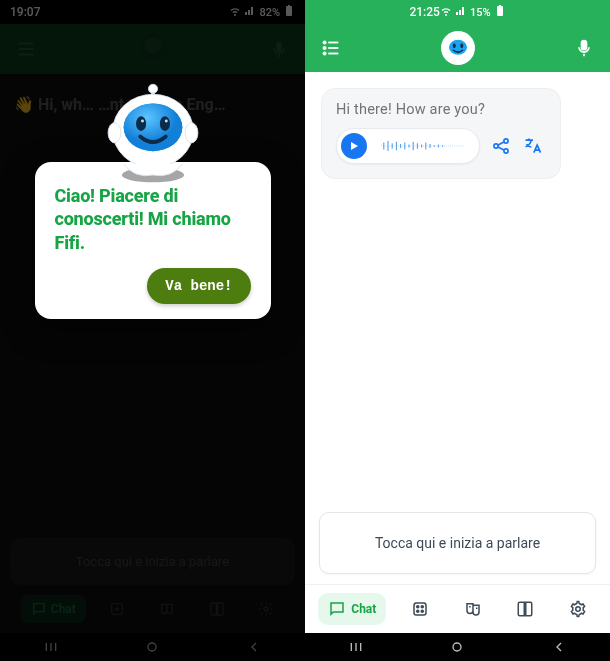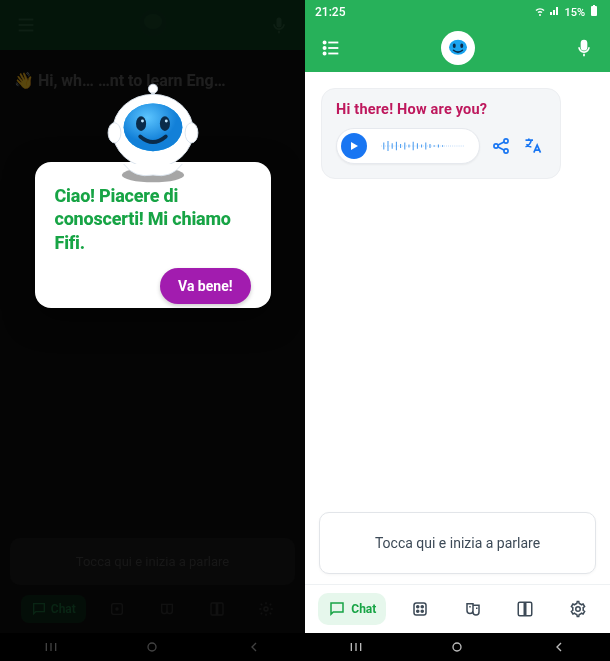--- a/index.html
+++ b/index.html
@@ -17,52 +17,74 @@
   .left .body-bg { flex: 1; background: #111; position: relative; z-index:1; padding: 14px; }
   .left .msg-faded { color: #5a5a5a; font-size: 16px; font-weight: 700; line-height: 1.4; margin-top: 6px; }
   .left .bottom-area { position: absolute; left:0; right:0; bottom: 28px; padding: 0 10px; z-index:1;}
   .left .input-pill-dim { background: #1a1a1a; border-radius: 10px; padding: 16px; text-align: center; color: #444; font-size: 13px; }
   .left .tabbar-dim { display:flex; justify-content:space-around; align-items:center; padding:10px 4px; color:#333;}
   .left .tabbar-dim .tab { display:flex; align-items:center; gap:4px; font-size:12px; font-weight:600; border-radius:8px; padding:6px 10px; }
   .left .tabbar-dim .tab.active { background:#0d2a18; color:#1a6b3a;}
   .navbar { height: 28px; background:#000; display:flex; align-items:center; justify-content:space-around; color:#888;}
   .navbar .nb { width:18px; height:18px; display:flex; align-items:center; justify-content:center;}
   
-  .modal { position: absolute; z-index: 5; left: 50%; top: 162px; transform: translateX(-50%); width: 236px; background: #fff; border-radius: 16px; padding: 22px 20px 4px 20px; box-shadow: 0 10px 30px rgba(0,0,0,0.5); }
+  .modal { position: absolute; z-index: 5; left: 50%; top: 162px; transform: translateX(-50%); width: 236px; background: #fff; border-radius: 16px; padding: 22px 20px 15px 20px; box-shadow: 0 10px 30px rgba(0,0,0,0.5); }
   .modal h2 { color: #17a445; font-size: 18px; font-weight: 800; line-height: 1.3; margin-bottom: 14px; letter-spacing: -0.2px; }
   .modal p { color: #1954c4; font-size: 12.5px; font-weight: 600; line-height: 1.55; margin-bottom: 12px; }
   .modal .btn-row { display:flex; justify-content:flex-end; margin-top: 4px;}
-  .modal button { background:#a21caf; color:#fff; border:none; border-radius:18px; padding:10px 18px; font-size:14px; font-weight:700; cursor:pointer; box-shadow: 0 2px 4px rgba(0,0,0,0.2);}
+  .modal button { background:#4d7c0f; color:#fff; border:none; border-radius:18px; padding:10px 18px; font-size:14px; font-weight:700; cursor:pointer; box-shadow: 0 2px 4px rgba(0,0,0,0.2); font-family: Liberation Mono, monospace;}
   
   .robot-wrap { position:absolute; z-index:6; left:50%; top:76px; transform:translateX(-50%); }
   
   .screen.right { background:#fff; }
-  .screen.right .statusbar { background:#27b15a; color:#fff; }
+  .screen.right .statusbar { background:#27b15a; color:#fff;justify-content:center; }
   .right .app-header { height: 48px; background: #27b15a; display:flex; align-items:center; justify-content:space-between; padding: 0 14px; }
   .hdr-icon { width:24px; height:24px; display:flex; align-items:center; justify-content:center; color:#fff;}
   .right .chatarea { flex:1; background:#fff; padding: 16px; overflow:hidden; position:relative;}
   .bubble { background:#f4f6f8; border-radius:14px; padding:12px 14px 14px 14px; width: 240px; border:1px solid #eceef1;}
-  .bubble .text { color:#be185d; font-size:14.5px; font-weight:700; margin-bottom:10px; letter-spacing:0.2px;}
+  .bubble .text { color:#737373; font-size:14.5px; font-weight:400; margin-bottom:10px; letter-spacing:0.2px;}
   .bubble .controls { display:flex; align-items:center; gap:10px; }
   .playpill { background:#fff; border-radius:20px; display:flex; align-items:center; padding:4px 6px 4px 4px; gap:6px; flex:0 0 auto; border:1px solid #e6e9ee; box-shadow:0 1px 2px rgba(0,0,0,0.05);}
   .playbtn { width:26px; height:26px; border-radius:50%; background:#1976f2; display:flex; align-items:center; justify-content:center;}
   .wave { width:100px; height:14px; }
   .ctl-icon { width:22px; height:22px; color:#1976f2; display:flex; align-items:center; justify-content:center;}
   .right .input-row { padding: 10px 14px; }
   .right .input-pill { background:#fff; border:1px solid #e2e5e9; border-radius:10px; padding:22px 16px; text-align:center; color:#3d4a57; font-size:14px; box-shadow: 0 1px 3px rgba(0,0,0,0.04);}
   .right .tabbar { display:flex; justify-content:space-around; align-items:center; padding:8px 6px 8px 6px; border-top:1px solid #eef1f3;}
   .right .tab { display:flex; align-items:center; gap:5px; font-size:12px; font-weight:700; border-radius:10px; padding:7px 10px; color:#3d4a57; }
   .right .tab.active { background:#e6f7ec; color:#17a445;}
   .right .tab svg { width:18px; height:18px; }
   .tiny-robot { width:34px; height:34px; border-radius:50%; background:#fff; display:flex; align-items:center; justify-content:center; }
 </style>
 </head>
 <body>
 
 <div class="screen left">
+  <div class="statusbar">
+    <span>19:07</span>
+    <span class="right">
+      <span>
+        <svg class="sb-icon" viewBox="0 0 24 24" fill="currentColor">
+            <path d="M12 18a2 2 0 100 4 2 2 0 000-4zm-5-4l2 2a5 5 0 016 0l2-2a8 8 0 00-10 0zm-4-4l2 2a11 11 0 0114 0l2-2a14 14 0 00-18 0z"></path>
+          </svg>
+      </span>
+      <span>
+        <svg class="sb-icon" viewBox="0 0 24 24" fill="currentColor">
+            <path d="M2 20h4v-6H2v6zm6 0h4V10H8v10zm6 0h4V4h-4v16z"></path>
+          </svg>
+      </span>
+      <span>82%</span>
+      <span>
+        <svg class="sb-icon" viewBox="0 0 24 24" fill="currentColor">
+            <rect x="6" y="2" width="12" height="20" rx="2"></rect>
+            <rect x="10" y="0" width="4" height="3"></rect>
+          </svg>
+      </span>
+    </span>
+  </div>
 
   <div class="app-header">
     <span class="hdr-icon" style="color:#2a5a3a;">
       <svg viewBox="0 0 24 24" width="22" height="22" fill="none" stroke="currentColor" stroke-width="2">
           <line x1="4" y1="6" x2="20" y2="6"></line>
           <line x1="4" y1="12" x2="20" y2="12"></line>
           <line x1="4" y1="18" x2="20" y2="18"></line>
         </svg>
     </span>
     <span style="opacity:.35;">

